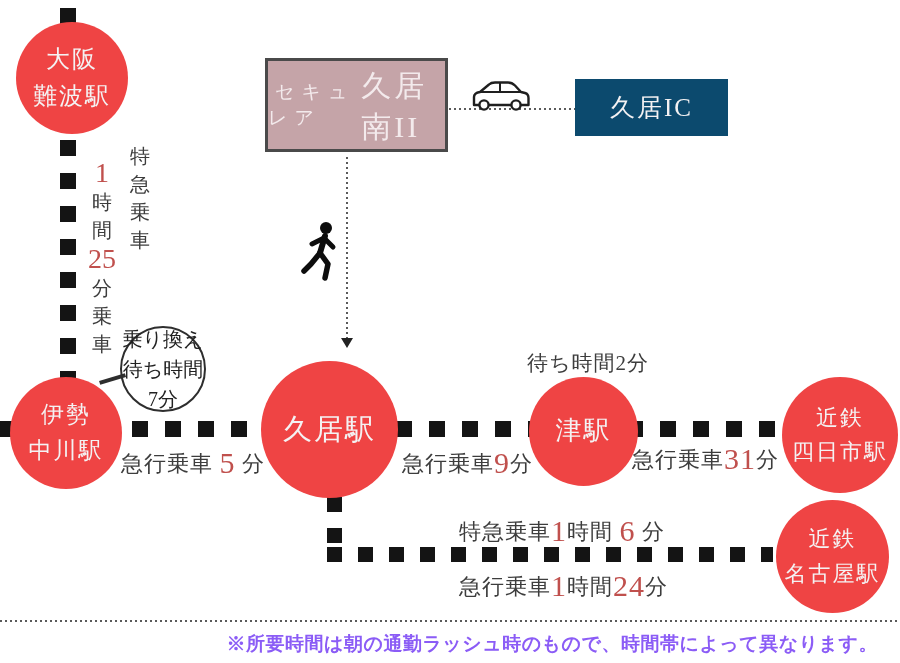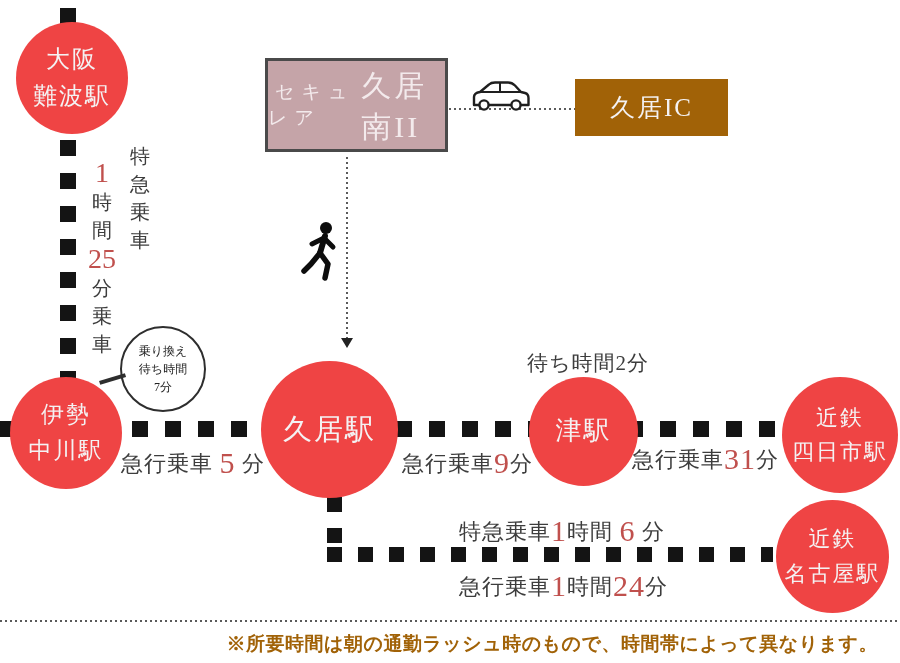--- a/index.html
+++ b/index.html
@@ -25,46 +25,46 @@
   
   .property-box{
     position:absolute;left:265px;top:58px;width:183px;height:94px;
     background:#c5a4a8;border:3px solid#4a4a4a;box-sizing:border-box;
     display:flex;flex-direction:row;align-items:center;justify-content:center;
     color:#f3eaec;z-index:3;
   }
   .property-line1{font-size:19px;letter-spacing:7px;text-indent:7px;}
   .property-line2{font-size:30px;letter-spacing:3px;margin-top:4px;}
   .ic-box{
-    position:absolute;left:575px;top:79px;width:153px;height:57px;background:#a16207;
+    position:absolute;left:575px;top:79px;width:153px;height:57px;background:#0c4a6e;
     display:flex;align-items:center;justify-content:center;color:#f4f2f3;
     font-size:25px;letter-spacing:2px;z-index:3;
   }
   
   .bubble{
     position:absolute;left:120px;top:326px;width:86px;height:86px;border-radius:50%;
     background:#fff;border:2.5px solid #2e2e2e;box-sizing:border-box;
     display:flex;align-items:center;justify-content:center;text-align:center;
-    font-size:12px;line-height:1.5;white-space:pre-line;color:#222;z-index:4;
+    font-size:20px;line-height:1.5;white-space:pre-line;color:#222;z-index:4;
   }
   .bubble-tail{position:absolute;left:99px;top:377px;width:27px;height:3.5px;background:#2e2e2e;transform:rotate(-17deg);z-index:4;}
   
   .seg-label{position:absolute;font-size:22px;color:#3d3d3d;letter-spacing:1px;white-space:nowrap;z-index:3;}
   .seg-label .num{color:#c0504d;font-size:30px;line-height:1;vertical-align:-2px;}
   
   .v-route{position:absolute;left:84px;top:142px;display:flex;flex-direction:row;gap:7px;z-index:3;}
   .v-col{display:flex;flex-direction:column;align-items:center;font-size:20px;line-height:28px;letter-spacing:0;white-space:pre-line;text-align:center;}
   .v-col .vnum{color:#c0504d;font-size:28px;line-height:30px;}
   .v-col.nums{margin-top:16px;width:36px;}
   .v-col.kanji{width:26px;}
   
   .arrow-down{position:absolute;left:341px;top:338px;width:0;height:0;border-left:6px solid transparent;border-right:6px solid transparent;border-top:10px solid #222;z-index:2;}
   .icon-wrap{position:absolute;z-index:3;}
   
-  .footnote{position:absolute;top:631px;right:22px;font-size:19px;font-weight:600;color:#a16207;letter-spacing:0.5px;z-index:3;text-align:right;}
+  .footnote{position:absolute;top:631px;right:22px;font-size:19px;font-weight:600;color:#8b5cf6;letter-spacing:0.5px;z-index:3;text-align:right;}
 </style>
 </head>
 <body>
 
 <div id="stage">
 
   <div class="sq-line-v" style="left:60px;top:8px;width:16px;height:392px;"></div>
 
   <div class="station" style="left:16px;top:22px;width:112px;height:112px;font-size:24px;">大阪
 難波駅</div>

